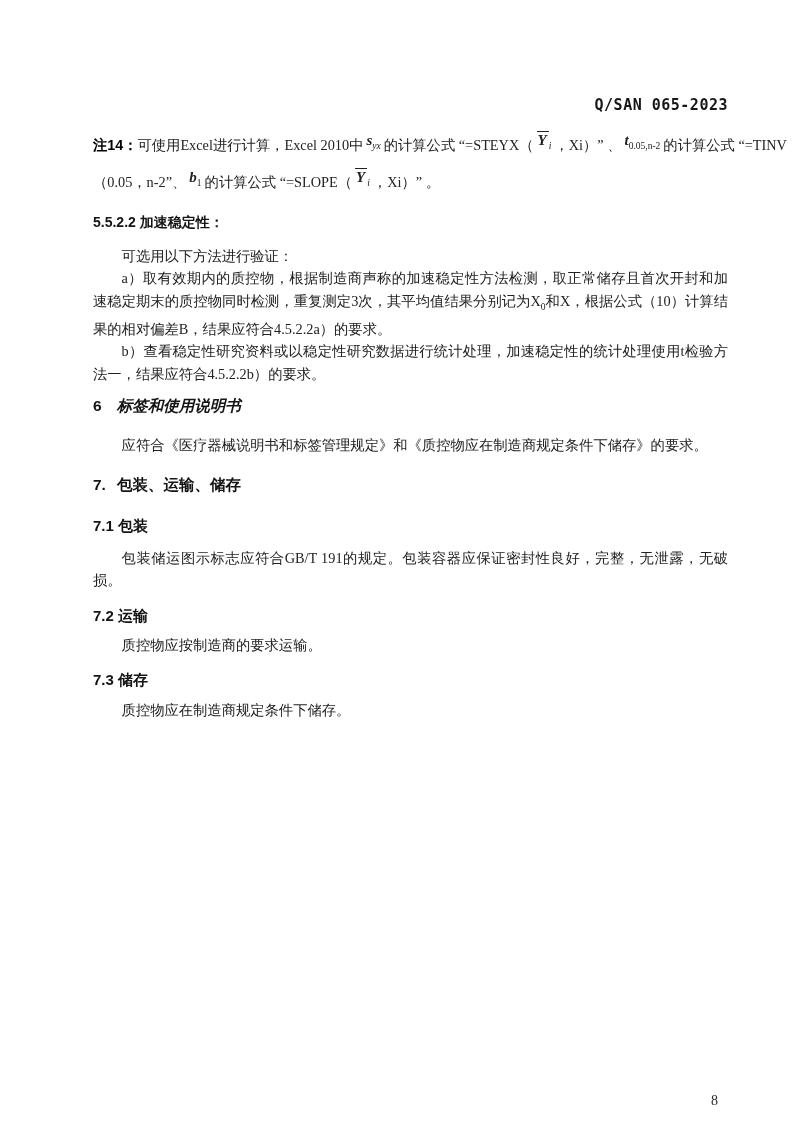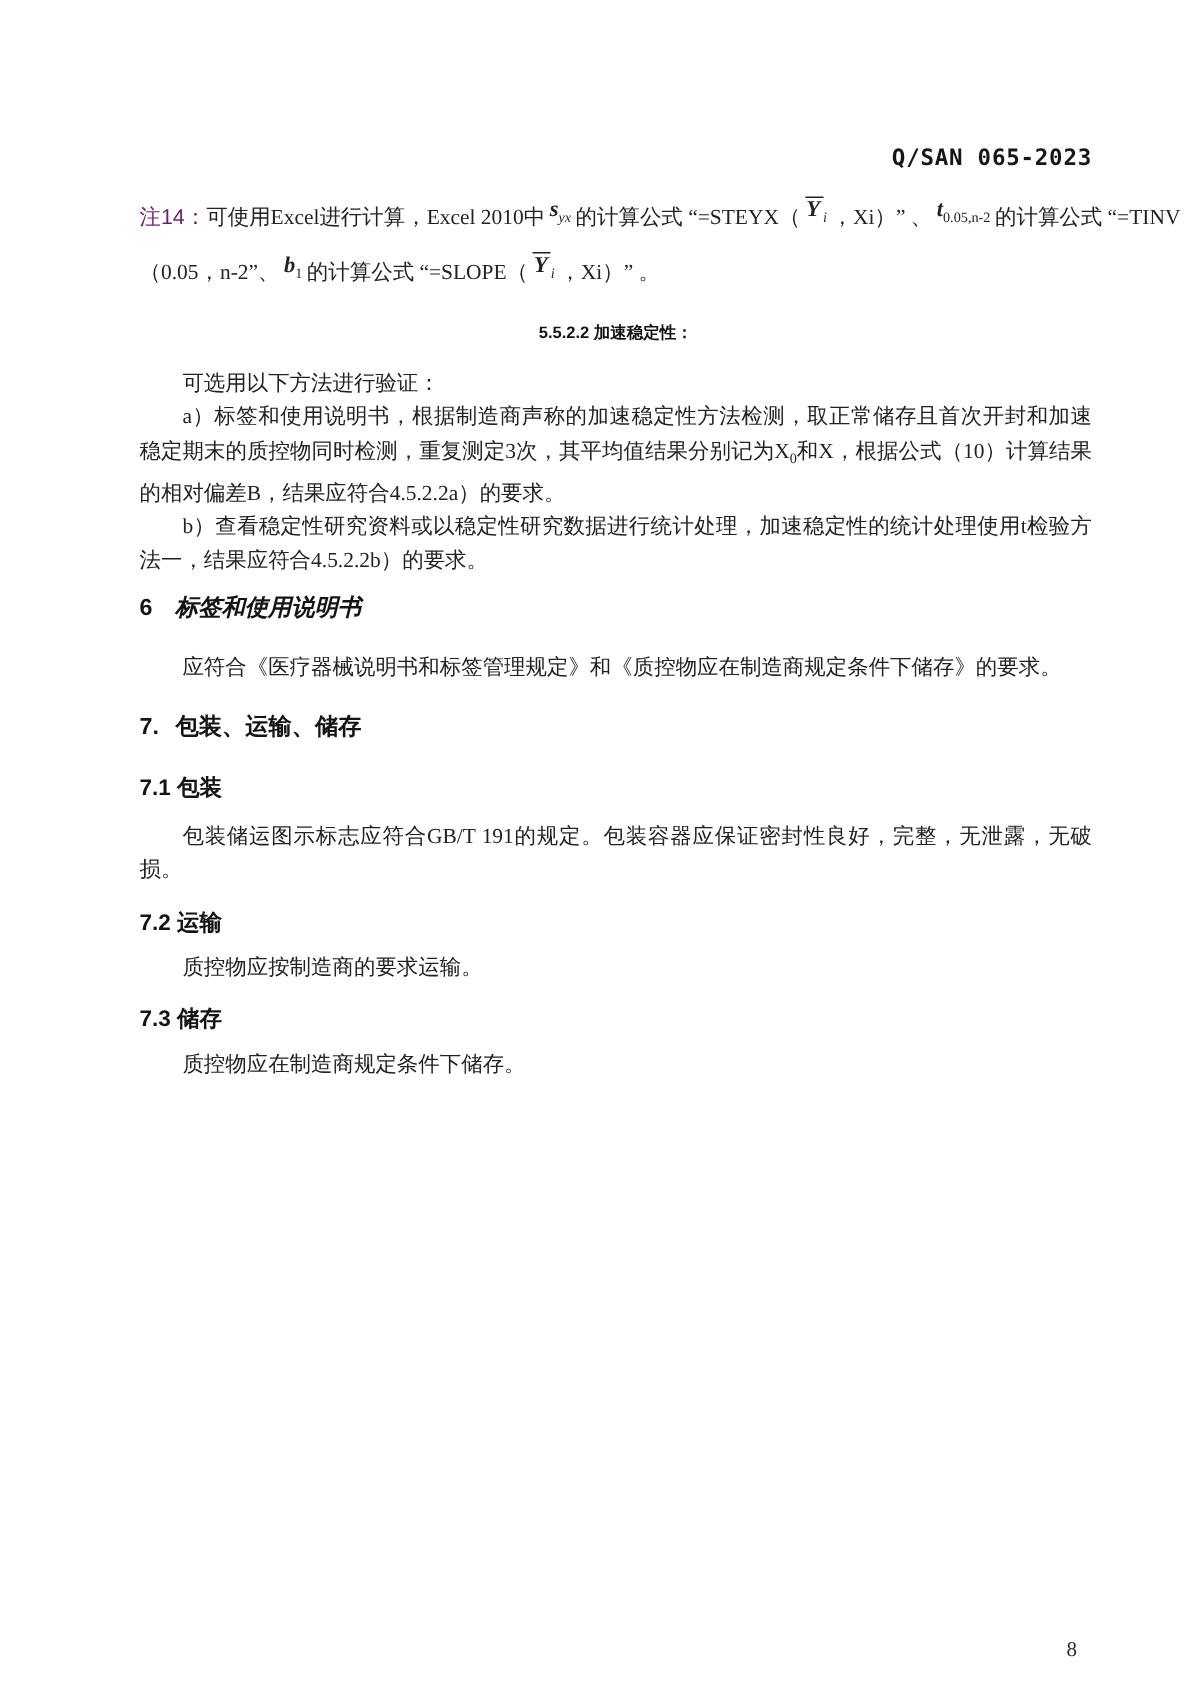--- a/index.html
+++ b/index.html
@@ -23,21 +23,21 @@
     font-size:15px;
     line-height:18px;
     color:#171717;
     letter-spacing:0.5px;
   }
   
   .note { margin-top:13px; font-size:14.3px; color:#222; }
   .note-line { line-height:37px; white-space:nowrap; }
   .note-label {
     font-family:"Liberation Sans","DejaVu Sans",sans-serif;
-    font-weight:normal; color:#701a75;
+    font-weight:bold; color:#000000;
   }
   .formula {
     display:inline-block;
     position:relative; top:-5px;
     font-family:Liberation Serif, serif;
     font-style:italic; font-weight:600;
     font-size:15px;
     margin:0 3px;
     line-height:1;
   }
@@ -51,21 +51,21 @@
     border-top:1.3px solid #222;
     padding:1px 2px 0 1px;
     line-height:1.05;
   }
   
   .hd {
     font-family:"Liberation Sans","DejaVu Sans",sans-serif;
     font-weight:bold; color:#141414;
     text-align:left;
   }
-  .h-5522 { margin-top:11px; font-size:11px; line-height:21px;text-align:center; }
+  .h-5522 { margin-top:11px; font-size:14px; line-height:21px; }
   .h-sec  { font-size:15.5px; line-height:22px; }
   .h-6 { margin-top:10px; }
   .h-7 { margin-top:17px; }
   .h-sub { font-size:15px; line-height:21px; }
   .h-71 { margin-top:19px; }
   .h-72 { margin-top:13px; }
   .h-73 { margin-top:13px; }
   .h-gap-wide { margin-left:15px;font-style:italic; }
   .h-gap { margin-left:11px; }
   
@@ -102,21 +102,21 @@
       </div>
       <div class="note-line">
         <span>（0.05，n-2”、</span><span class="formula"><span>b</span><sub>1</sub></span><span>的计算公式 “=SLOPE（</span><span class="formula"><span class="obar"><span>Y</span></span><sub class="it">i</sub></span><span>，Xi）” 。</span>
       </div>
     </div>
 
     <div class="hd h-5522">5.5.2.2 加速稳定性：</div>
 
     <div class="para p-intro">可选用以下方法进行验证：</div>
 
-    <div class="para"><span>a）标签和使用说明书，根据制造商声称的加速稳定性方法检测，取正常储存且首次开封和加速稳定期末的质控物同时检测，重复测定3次，其平均值结果分别记为X</span><span class="x-sub">0</span><span>和X，根据公式（10）计算结果的相对偏差B，结果应符合4.5.2.2a）的要求。</span></div>
+    <div class="para"><span>a）取有效期内的质控物，根据制造商声称的加速稳定性方法检测，取正常储存且首次开封和加速稳定期末的质控物同时检测，重复测定3次，其平均值结果分别记为X</span><span class="x-sub">0</span><span>和X，根据公式（10）计算结果的相对偏差B，结果应符合4.5.2.2a）的要求。</span></div>
 
     <div class="para">b）查看稳定性研究资料或以稳定性研究数据进行统计处理，加速稳定性的统计处理使用t检验方法一，结果应符合4.5.2.2b）的要求。</div>
 
 
     <div class="hd h-sec h-6"><span>6</span><span class="h-gap-wide">标签和使用说明书</span></div>
 
     <div class="para p-6">应符合《医疗器械说明书和标签管理规定》和《质控物应在制造商规定条件下储存》的要求。</div>
 
     <div class="hd h-sec h-7"><span>7.</span><span class="h-gap">包装、运输、储存</span></div>
 

